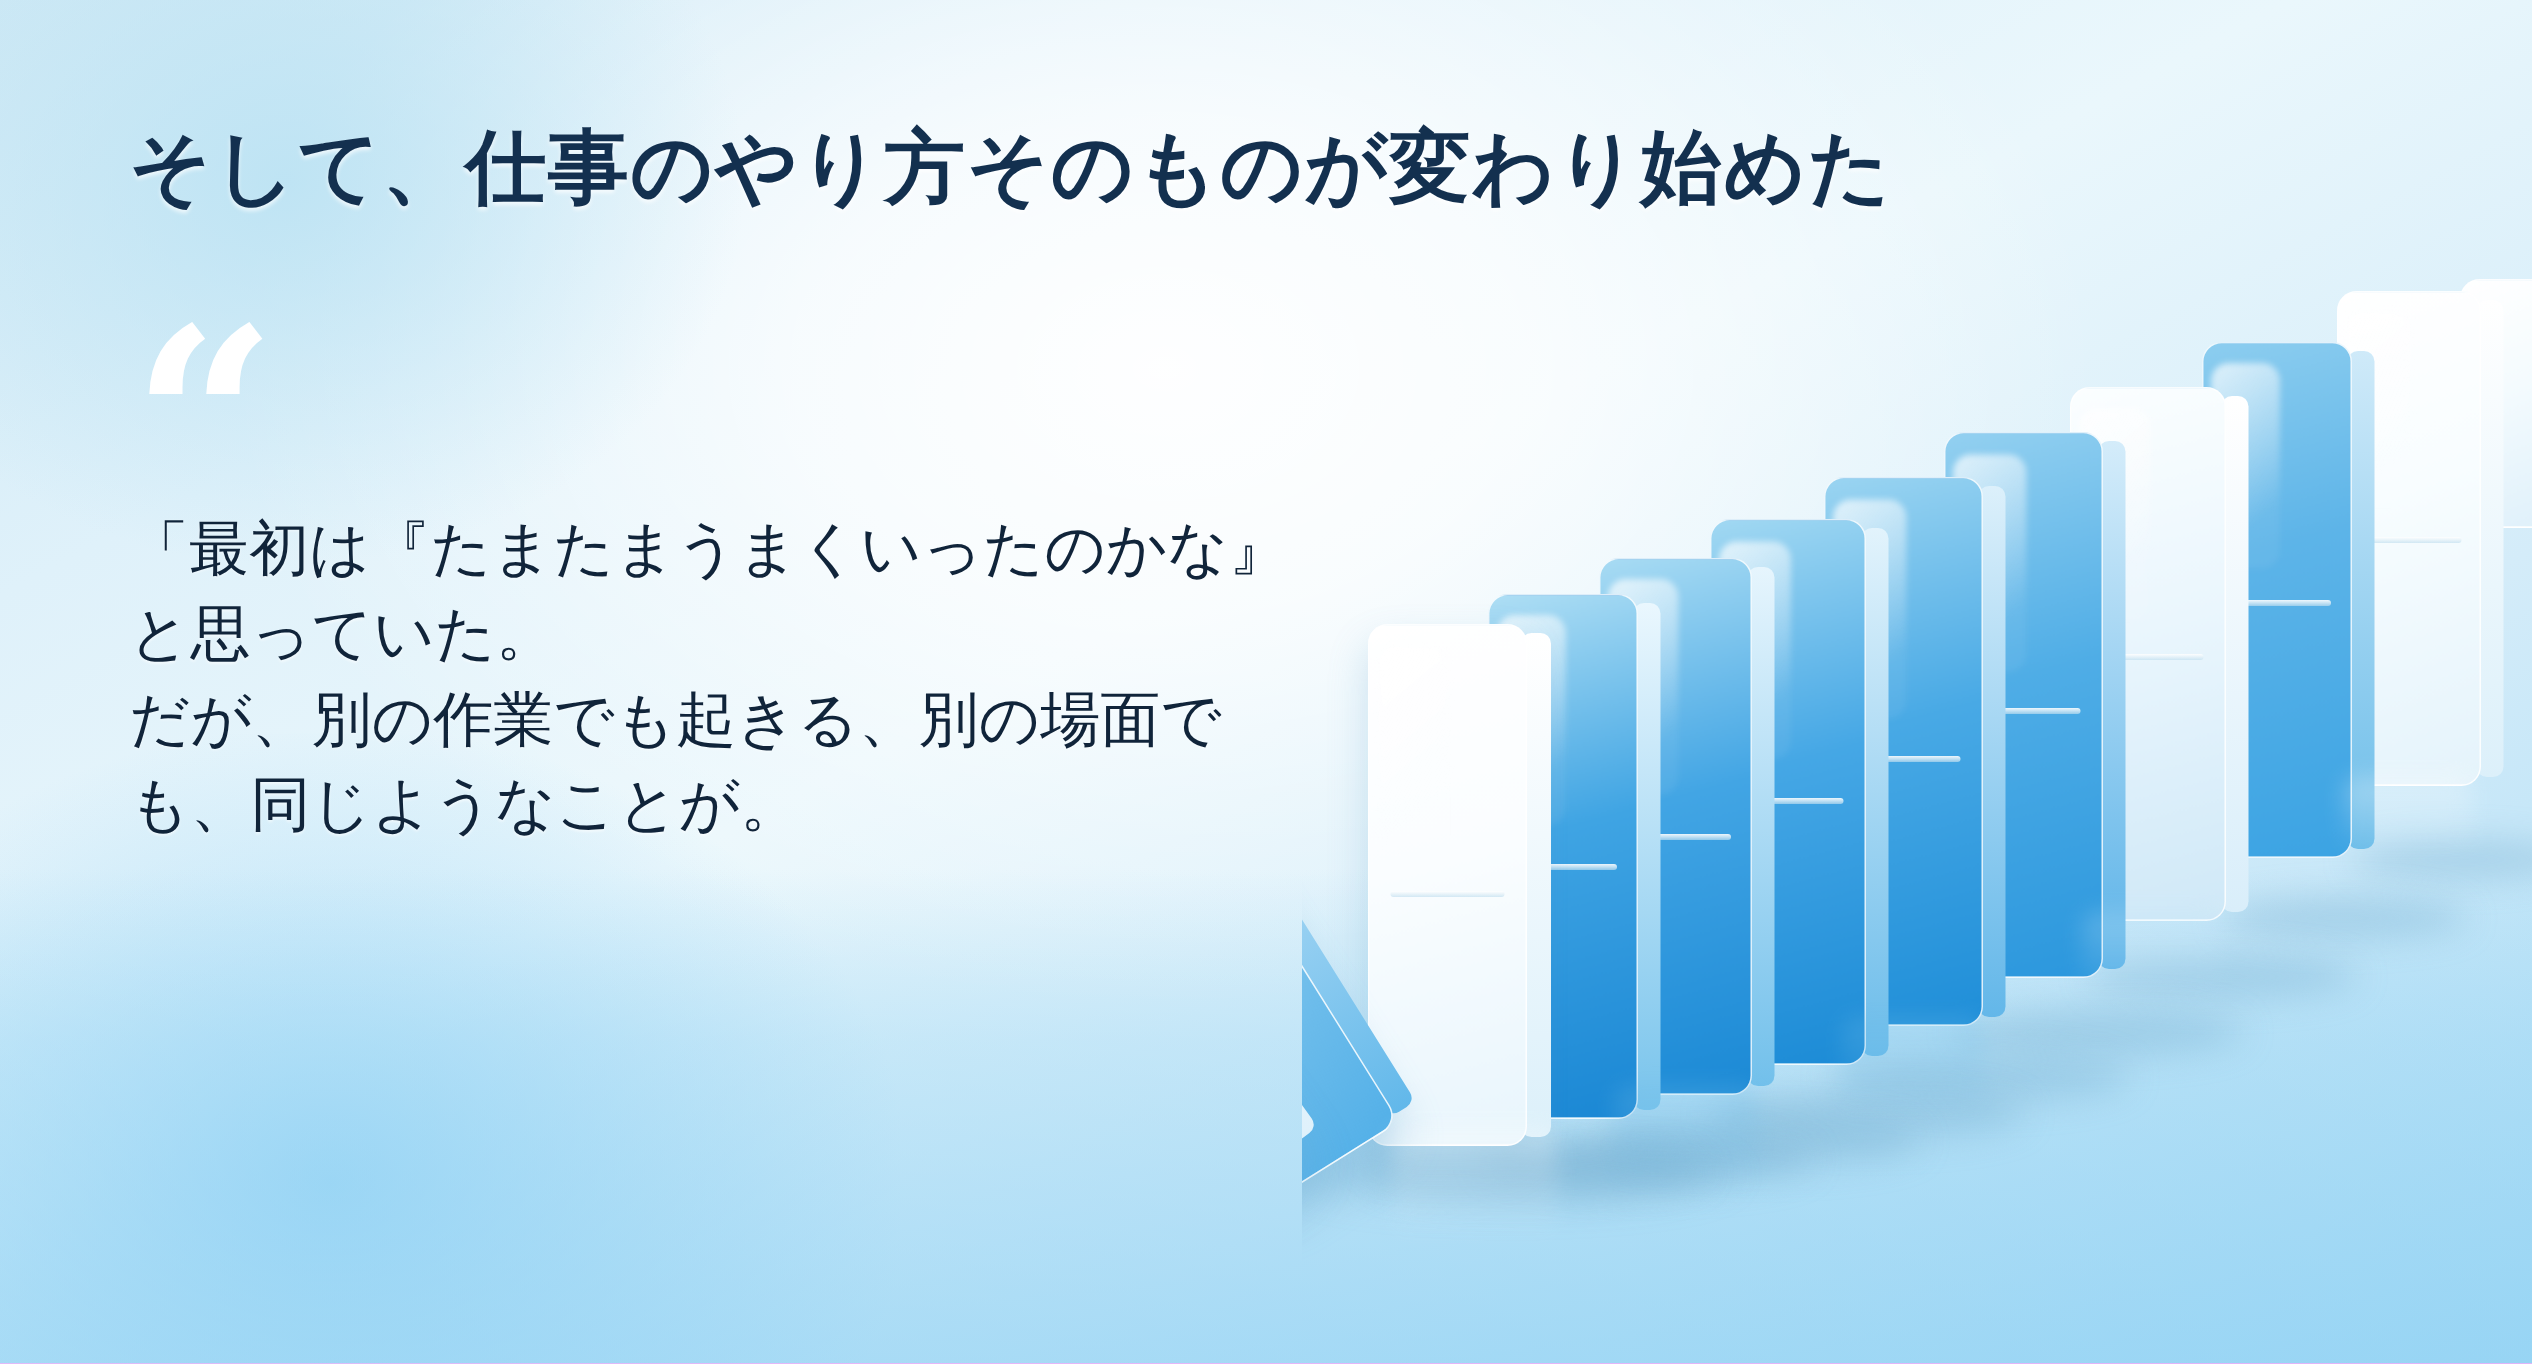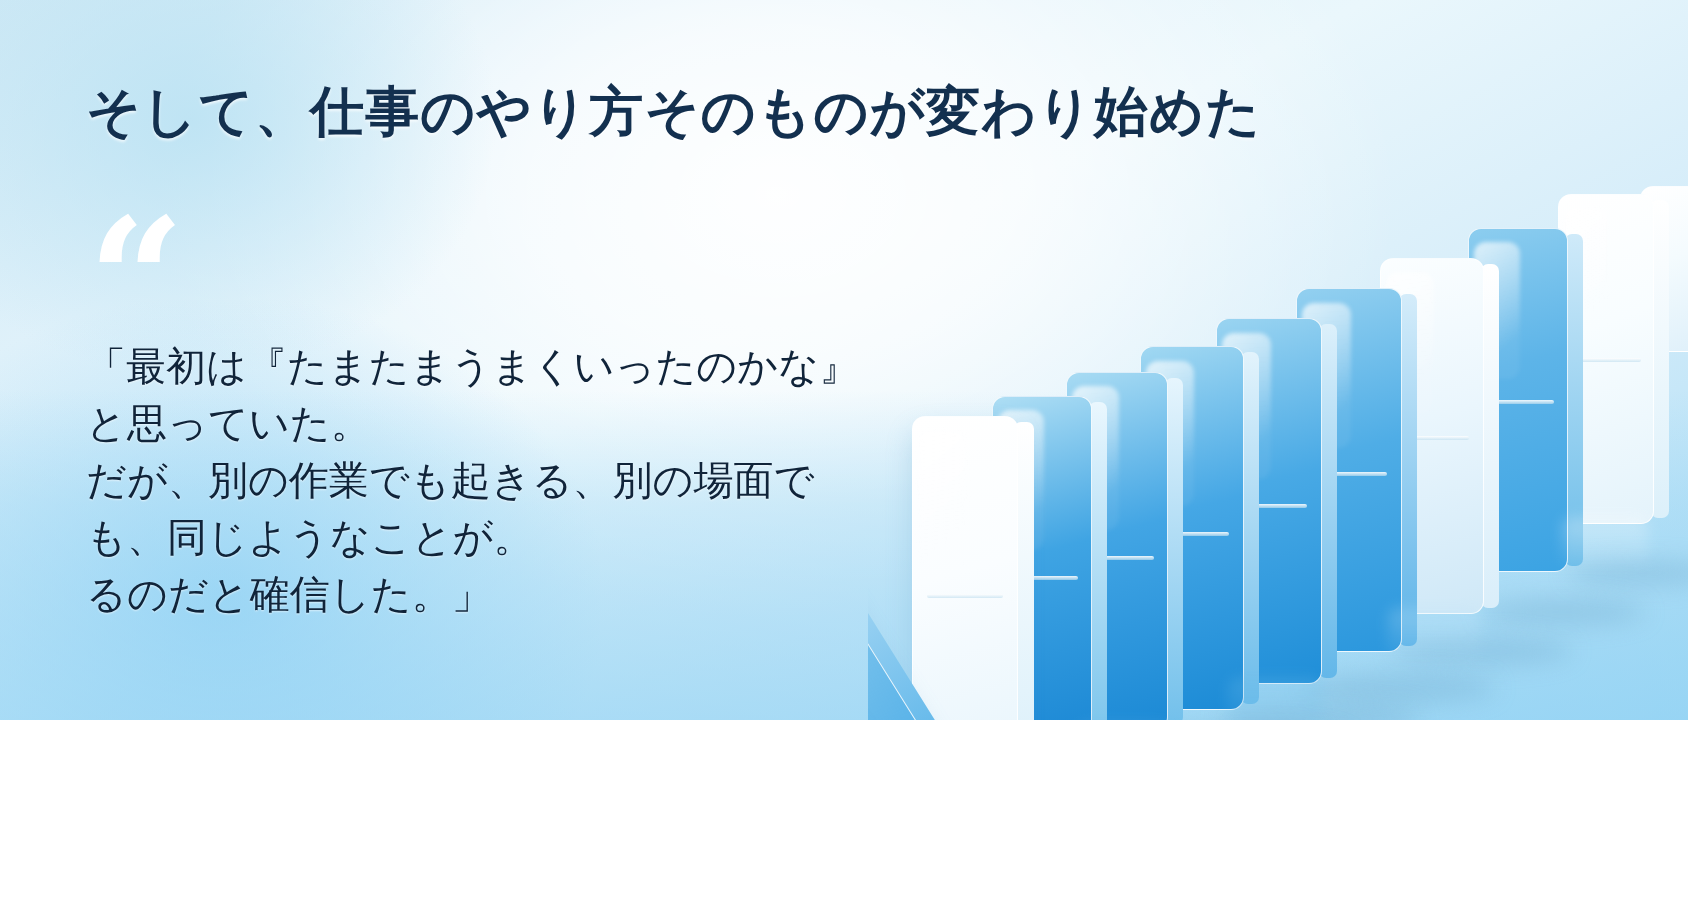--- a/index.html
+++ b/index.html
@@ -3,21 +3,21 @@
 <meta charset="utf-8">
 <style>
   html, body {
     margin: 0;
     padding: 0;
     background: #ffffff;
   }
   .slide {
     position: relative;
     width: 1688px;
-    height: 720px;
+    height: 909px;
     overflow: hidden;
     font-family: "DejaVu Sans", "Liberation Sans", sans-serif;
     background: #d946ef;
   }
 
   
   .bg-base {
     position: absolute;
     inset: 0;
     background: linear-gradient(152deg, #cfe9f5 0%, #dff1fa 22%, #eaf7fc 45%, #d4ecf9 70%, #a9dcf6 100%);
@@ -260,16 +260,15 @@
 
   <div class="title">そして、仕事のやり方そのものが変わり始めた</div>
 
   <div class="quote-mark">“</div>
 
   <div class="quote-body">
     <div class="quote-line">「最初は『たまたまうまくいったのかな』</div>
     <div class="quote-line">と思っていた。</div>
     <div class="quote-line">だが、別の作業でも起きる、別の場面で</div>
     <div class="quote-line">も、同じようなことが。</div>
-    <div class="quote-line">るのだと確信した。」</div>
   </div>
 
 </div>
 
 </body></html>

